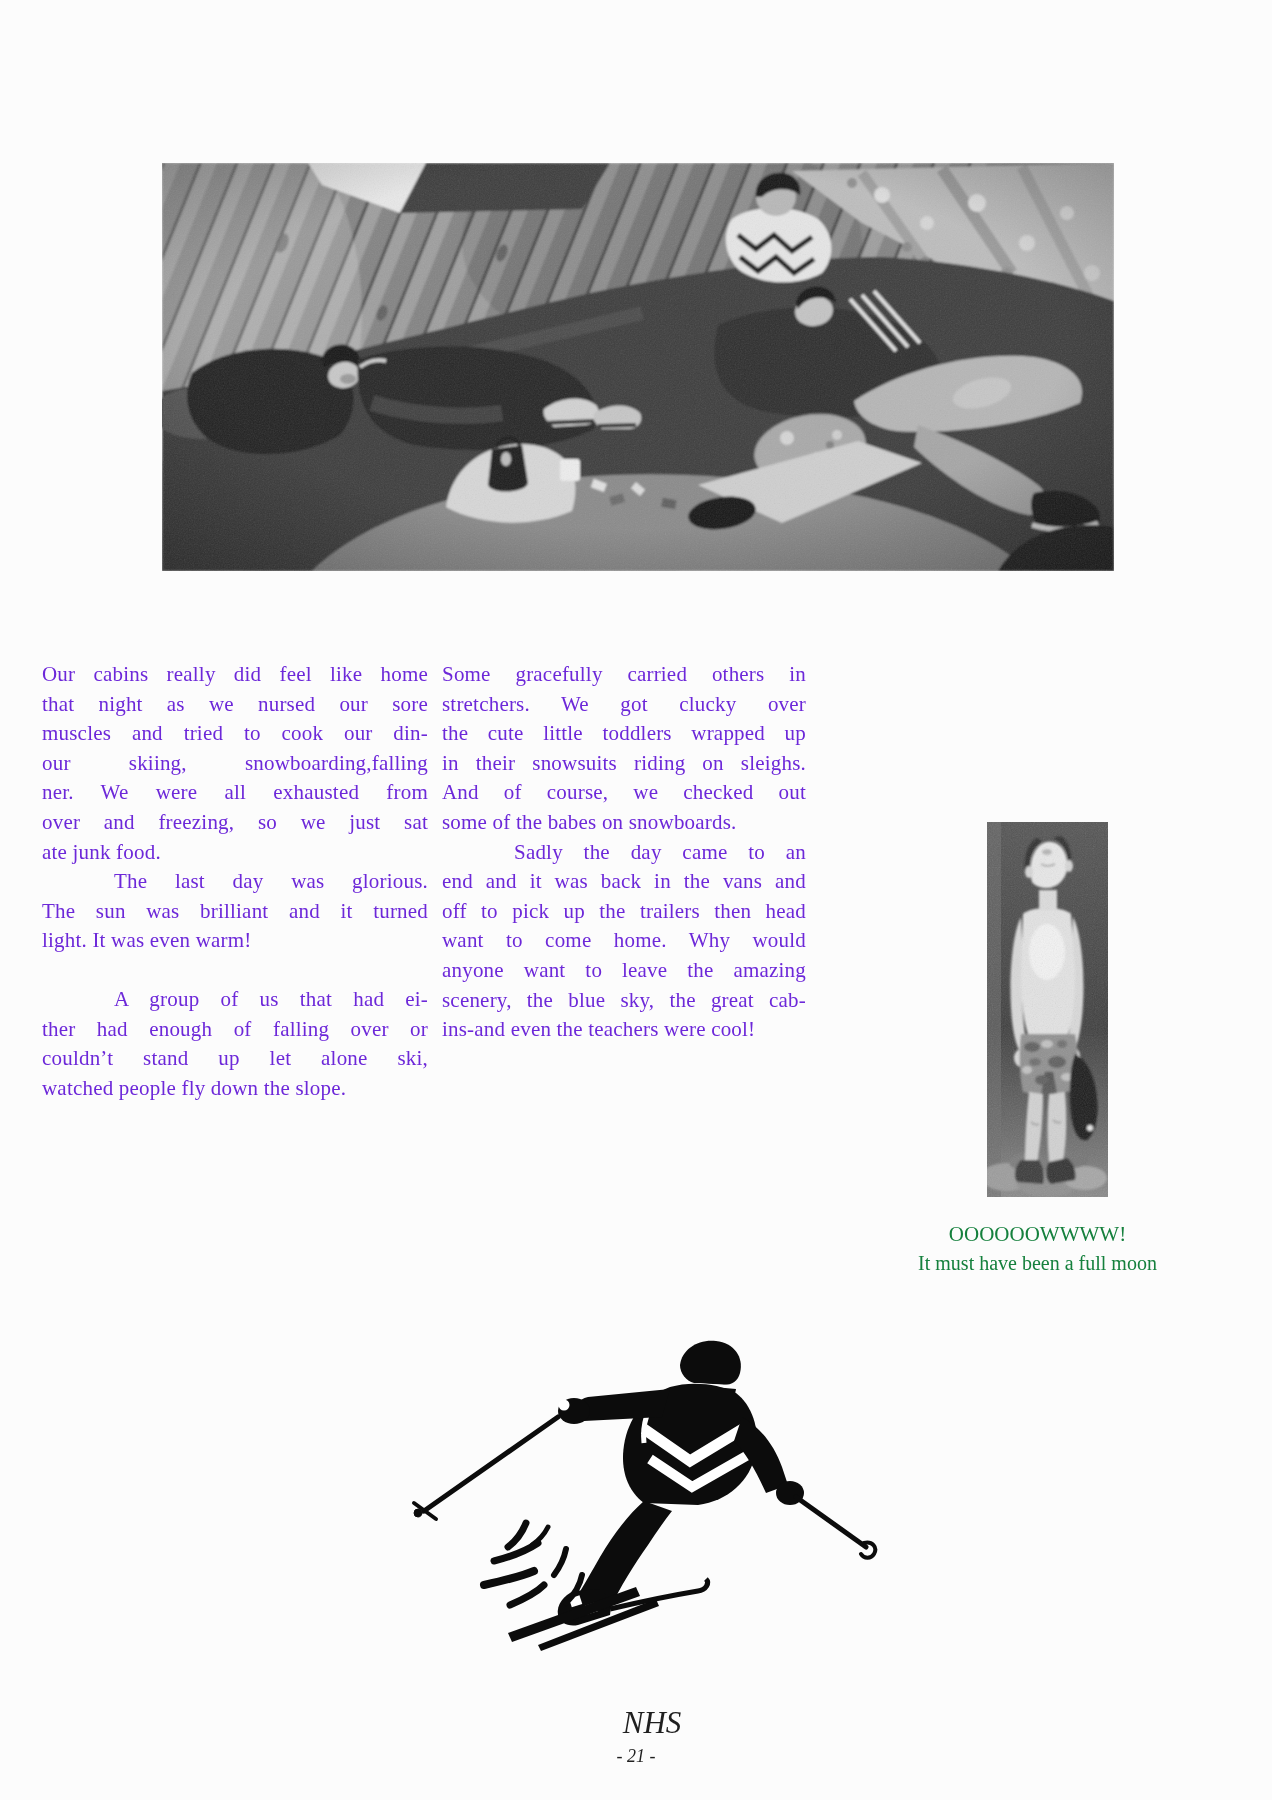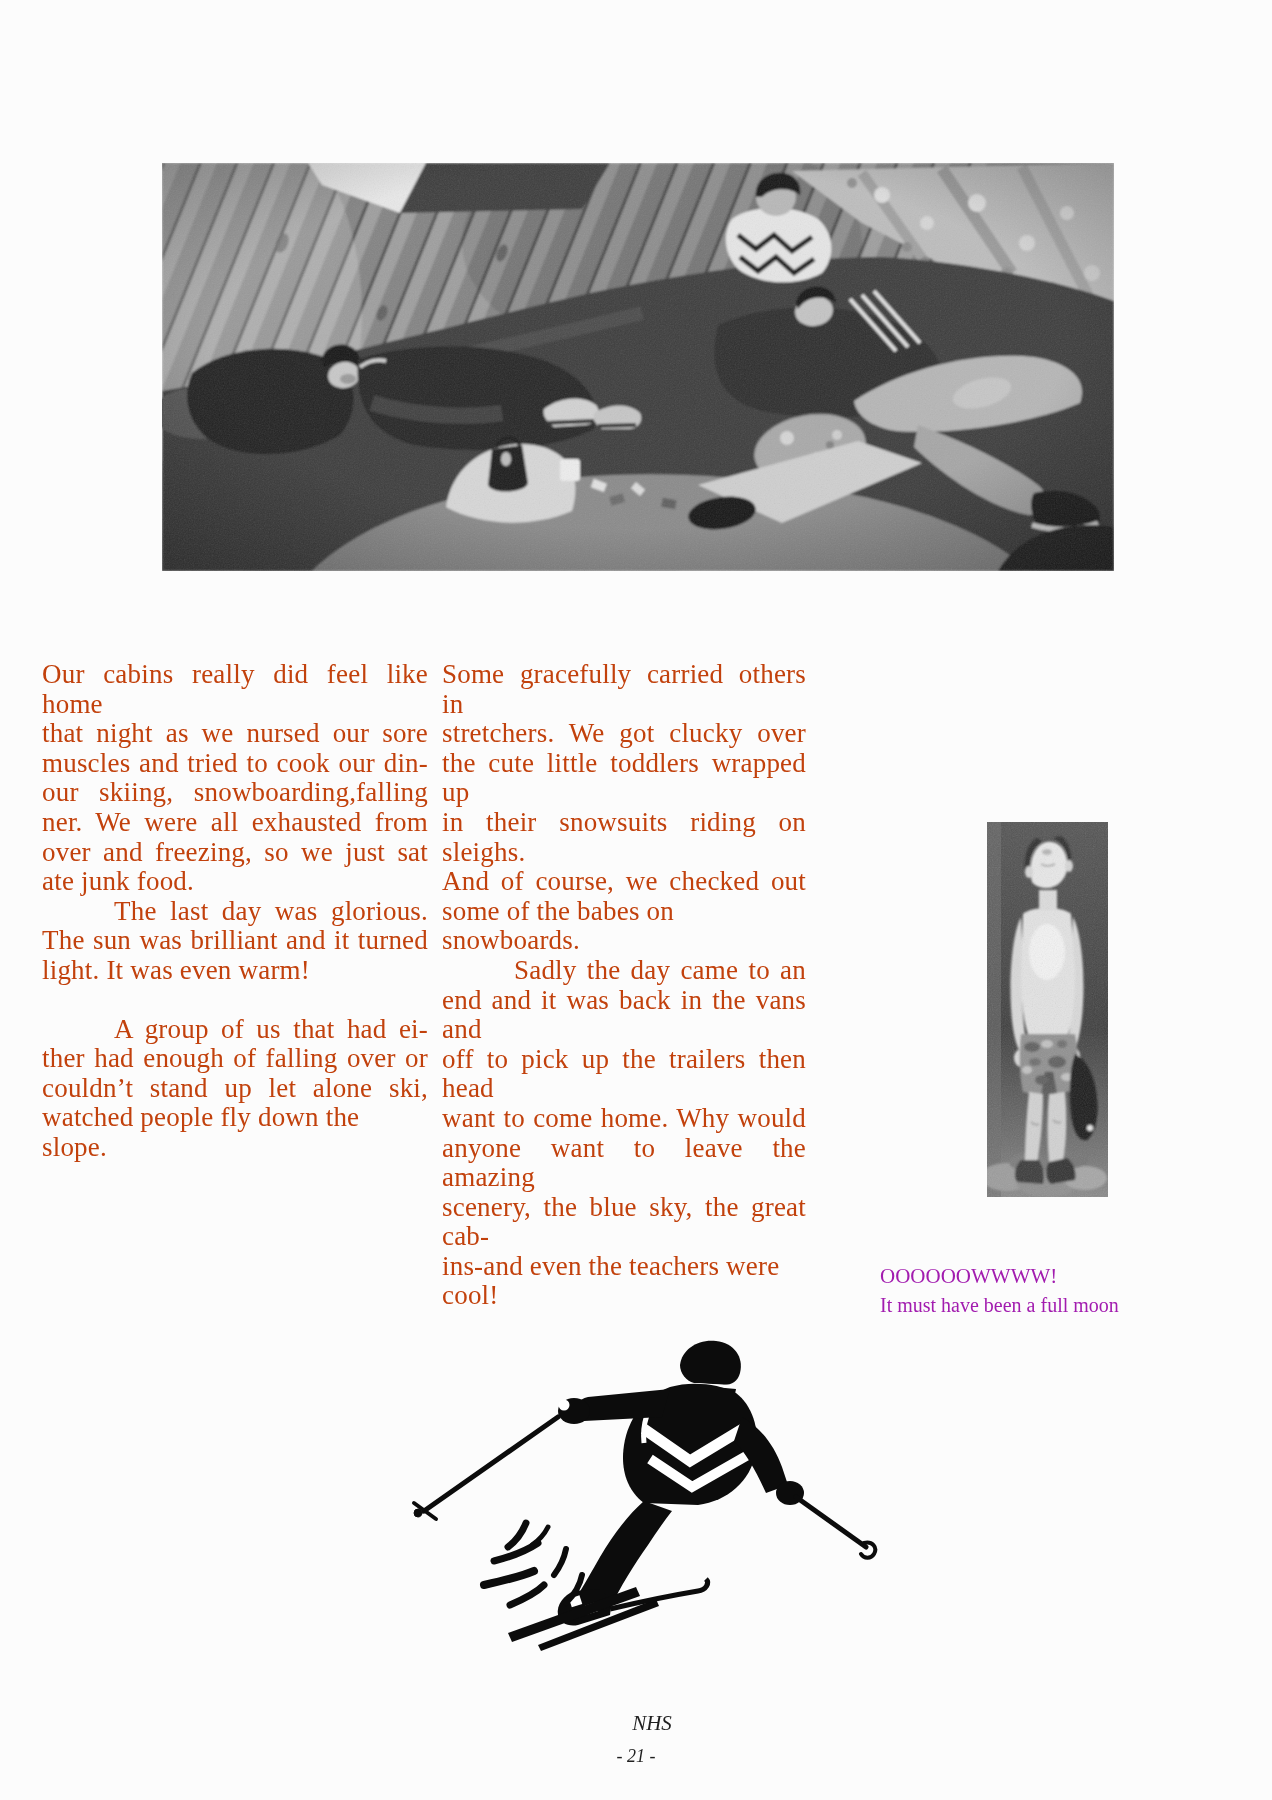--- a/index.html
+++ b/index.html
@@ -4,34 +4,34 @@
 <style>
   html,body{margin:0;padding:0;}
   body{width:1272px;height:1800px;background:#fcfcfc;position:relative;overflow:hidden;
        font-family:"Liberation Serif",serif;}
   .page{position:absolute;inset:0;}
   .photo{position:absolute;}
   .photo svg{display:block;width:100%;height:100%;}
   #photo-top{left:162px;top:163px;width:952px;height:408px;}
   #photo-side{left:987px;top:822px;width:121px;height:375px;}
   #skier{left:398px;top:1333px;width:480px;height:320px;}
-  .col{position:absolute;top:660px;font-size:27px;line-height:29.6px;color:#c2410c;
+  .col{position:absolute;top:660px;font-size:21px;line-height:29.6px;color:#6d28d9;
        letter-spacing:.2px;}
   #colL{left:42px;width:386px;}
   #colR{left:442px;width:364px;}
   .ln{text-align:justify;text-align-last:justify;}
   .ln.end{text-align:left;text-align-last:left;}
   .ln.ind{text-indent:72px;}
   .ln.gap{margin-top:29px;}
-  #caption{position:absolute;left:880px;top:1261px;width:315px;color:#a21caf;}
+  #caption{position:absolute;left:880px;top:1219px;width:315px;text-align:center;color:#15803d;}
   #caption .c1{font-size:21px;line-height:30px;}
   #caption .c2{font-size:20px;line-height:28px;}
   #footer{position:absolute;left:0;top:1706px;width:100%;text-align:center;
           font-style:italic;color:#1f1f1f;}
-  #footer .f1{font-size:21px;line-height:34px;margin-left:32px;}
+  #footer .f1{font-size:31px;line-height:34px;margin-left:32px;}
   #footer .f2{font-size:18px;line-height:33px;}
 </style>
 </head>
 <body>
 
 <div class="page">
 
   <div class="photo" id="photo-top">
     <svg viewBox="0 0 952 408" role="img" aria-label="Students lounging on couches in a wood-panelled ski cabin">
       <defs>

